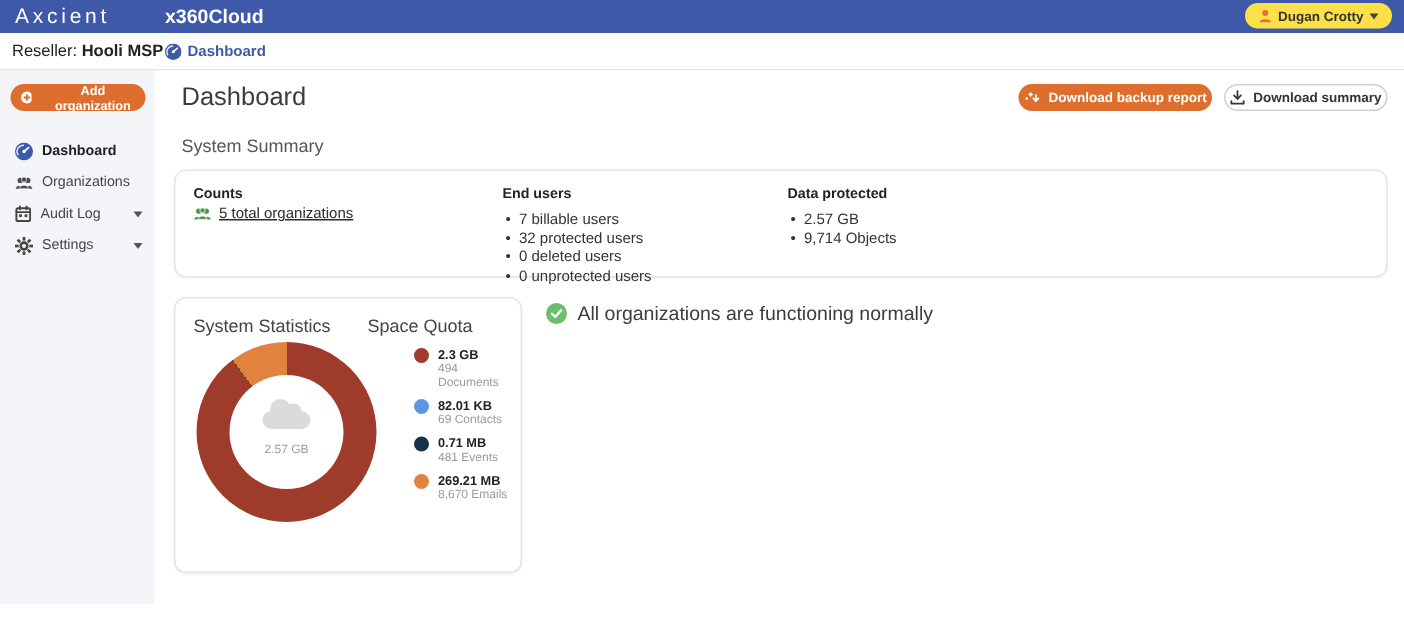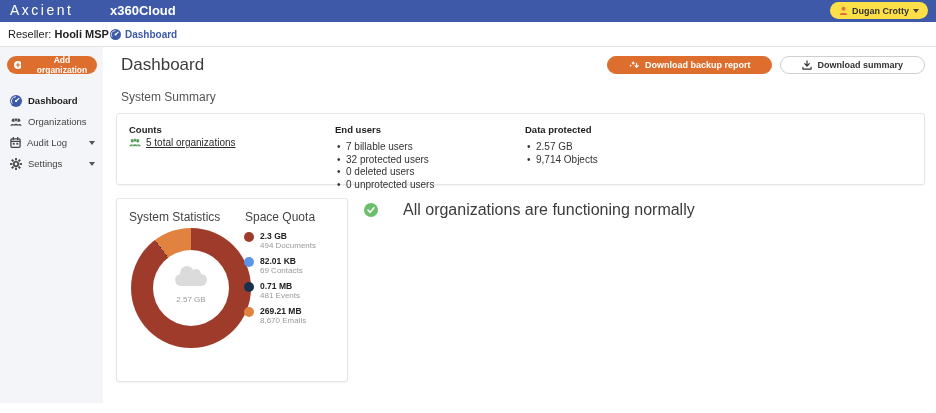--- a/index.html
+++ b/index.html
@@ -29,61 +29,61 @@
   .nav-item { height:21px; display:flex; align-items:center; padding:0 8px 0 10px; font-size:9.5px; color:#444; cursor:pointer; gap:6px; }
   .nav-item.active { font-weight:700; color:#1d1d1d; }
   .nav-item .lbl { flex:1; }
   .nav-caret { width:0; height:0; border-left:3.5px solid transparent; border-right:3.5px solid transparent; border-top:4px solid #555; }
 
   
   .main { flex:1; background:#fff; position:relative; padding:0 11px 0 13px; }
   .main-header { display:flex; align-items:center; margin-top:8px; }
   .page-title { font-size:17px; color:#3c3c3c; font-weight:400; margin-left:5px; }
   .header-buttons { margin-left:auto; display:flex; gap:8px; }
-  .btn { height:18px; display:flex; align-items:center; gap:5px; border-radius:11px; font-size:9px; font-weight:700; padding:0 21px; cursor:pointer; font-family:inherit; }
+  .btn { height:18px; display:flex; align-items:center; gap:5px; border-radius:11px; font-size:9px; font-weight:700; padding:0 3px; cursor:pointer; font-family:inherit; }
   .btn-orange { background:#DD6E2E; border:1px solid #DD6E2E; color:#fff; }
   .btn-white { background:#fff; border:1px solid #CFCFCF; color:#333; }
 
   .section-heading { font-size:12px; color:#555; margin-top:15px; margin-left:5px; font-weight:400; }
 
-  .panel { background:#fff; border:1px solid #E3E5E8; border-radius:3px; box-shadow:0 1px 2px rgba(0,0,0,0.05); }
+  .panel { background:#fff; border:1px solid #E3E5E8; border-radius:8px; box-shadow:0 1px 2px rgba(0,0,0,0.05); }
   .summary-panel { margin-top:9px; height:72px; display:flex; padding:10px 12px; }
   .col-head { font-size:9.5px; font-weight:700; color:#222; }
   .col-counts { width:206px; }
   .org-link-row { margin-top:2px; display:flex; align-items:center; gap:5px; }
   .org-link { font-size:10px; color:#2b2b2b; text-decoration:underline; cursor:pointer; }
   .col-users { width:190px; }
   .bullets { margin-top:6px; list-style:none; }
   .bullets li { font-size:10px; color:#333; line-height:12.5px; padding-left:11px; position:relative; }
   .bullets li::before { content:"\2022"; position:absolute; left:2px; color:#333; }
 
   .stats-row { display:flex; margin-top:13px; align-items:flex-start; }
   .stats-panel { width:232px; height:184px; position:relative; flex:0 0 232px; }
   .stats-title { position:absolute; left:12px; top:11px; font-size:12px; color:#444; font-weight:400; }
   .quota-title { position:absolute; left:128px; top:11px; font-size:12px; color:#444; font-weight:400; }
   .donut { position:absolute; left:14px; top:29px; width:120px; height:120px; border-radius:50%; }
   .donut-hole { position:absolute; left:22px; top:22px; width:76px; height:76px; background:#fff; border-radius:50%; display:flex; flex-direction:column; align-items:center; justify-content:center; }
   .cloud { position:relative; width:32px; height:12px; background:#DBDBDB; border-radius:7px; margin-top:2px; }
   .cloud::before { content:""; position:absolute; left:5px; top:-8px; width:14px; height:14px; background:#DBDBDB; border-radius:50%; }
   .cloud::after { content:""; position:absolute; left:16px; top:-5px; width:10px; height:10px; background:#DBDBDB; border-radius:50%; }
   .donut-label { font-size:8px; color:#999; margin-top:9px; }
-  .legend { position:absolute; left:127px; top:32px; }
+  .legend { position:absolute; left:159px; top:32px; }
   .legend-item { display:flex; align-items:flex-start; gap:6px; margin-bottom:6px; }
   .legend-dot { width:10px; height:10px; border-radius:50%; margin-top:1px; flex:0 0 10px; }
   .legend-size { font-size:8.5px; font-weight:700; color:#222; line-height:10px; }
   .legend-count { font-size:8px; color:#9a9a9a; line-height:9px; }
   .radio-group { position:absolute; left:22px; top:153px; }
   .radio-row { display:flex; align-items:center; gap:5px; margin-bottom:4px; cursor:pointer; }
   .radio { width:8px; height:8px; border-radius:50%; border:1px solid #b5b5b5; background:#fff; position:relative; }
   .radio.checked { border-color:#c4562e; }
   .radio.checked::after { content:""; position:absolute; left:1px; top:1px; width:4px; height:4px; border-radius:50%; background:#d14e27; }
   .radio-label { font-size:8px; color:#555; }
 
   .status-row { display:flex; align-items:center; gap:7px; margin-left:16px; margin-top:3px; }
-  .status-text { font-size:16px; color:#3c3c3c;margin-left:18px; }
+  .status-text { font-size:13px; color:#3c3c3c; }
 </style>
 </head>
 <body>
 
 <div class="app">
 
   <div class="topbar">
     <div class="logo">Axcient</div>
     <div class="product">x360Cloud</div>
     <div class="user-pill">

